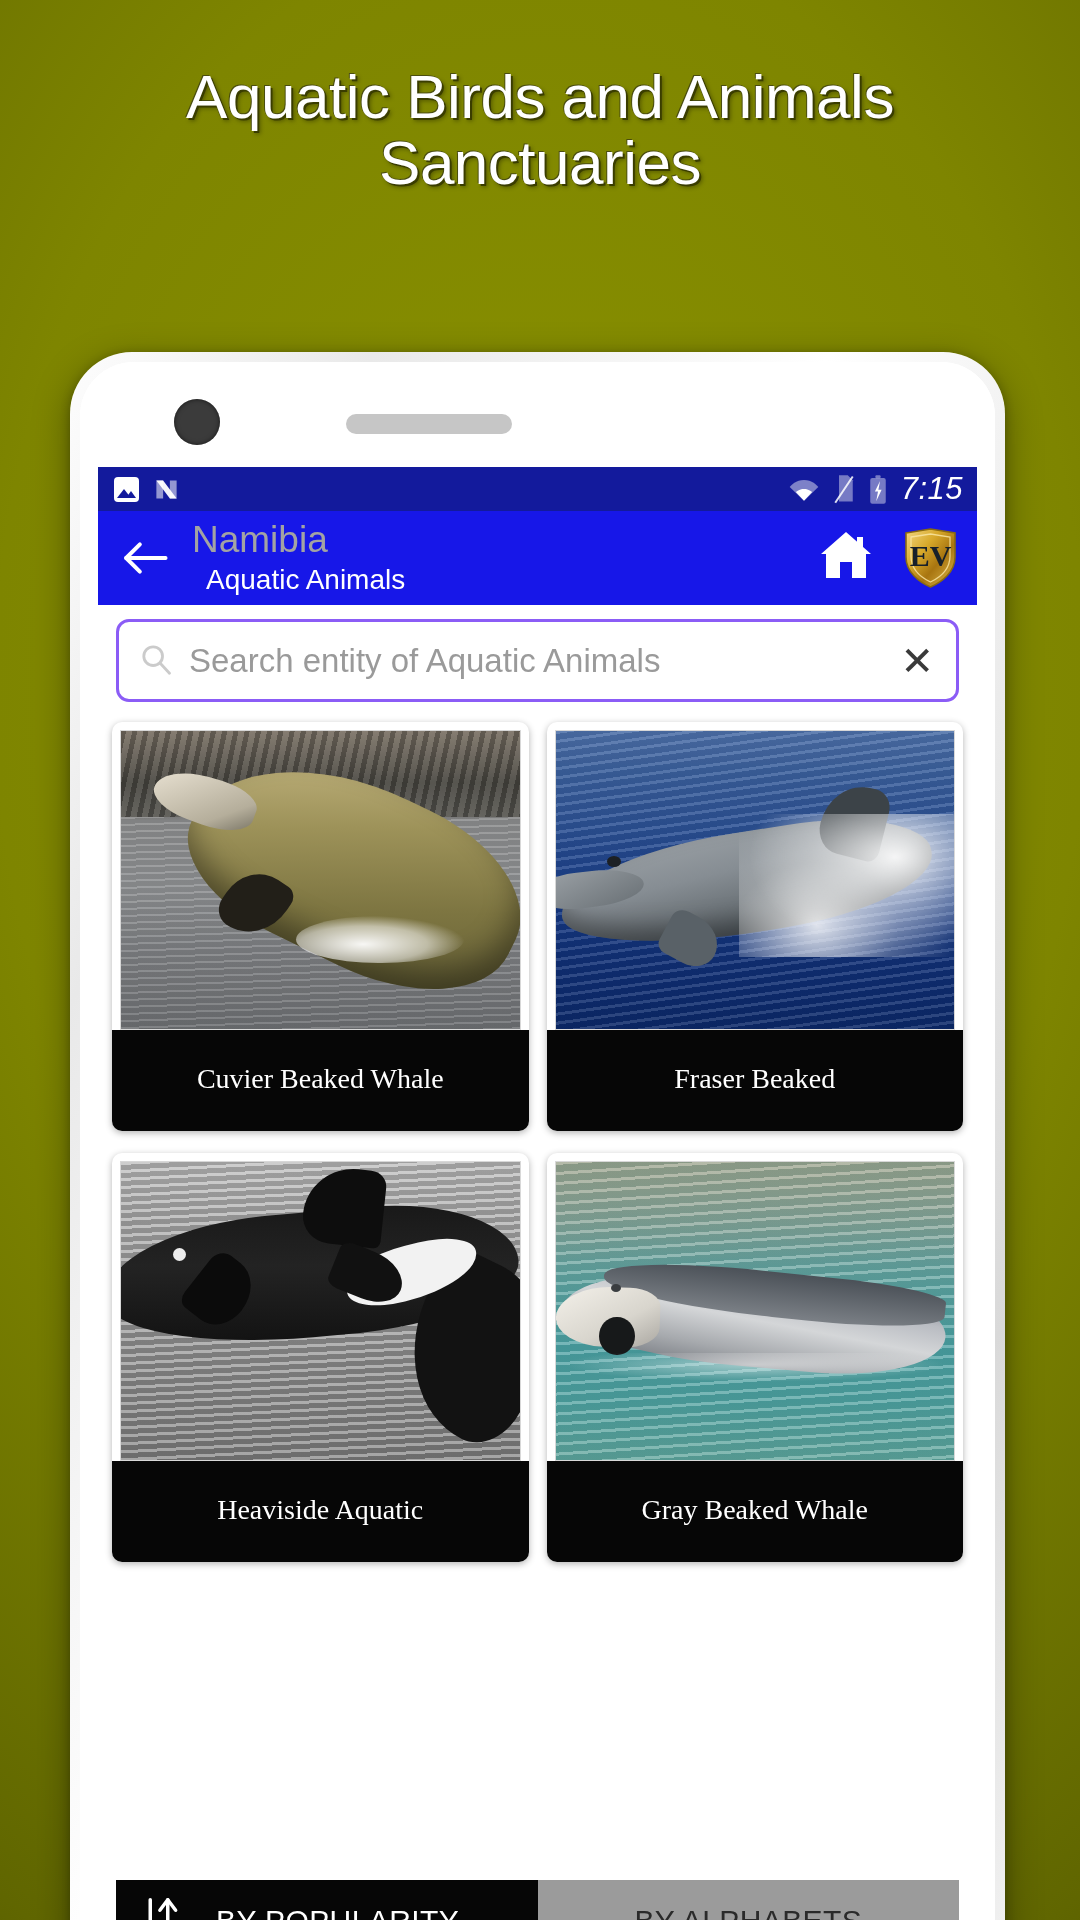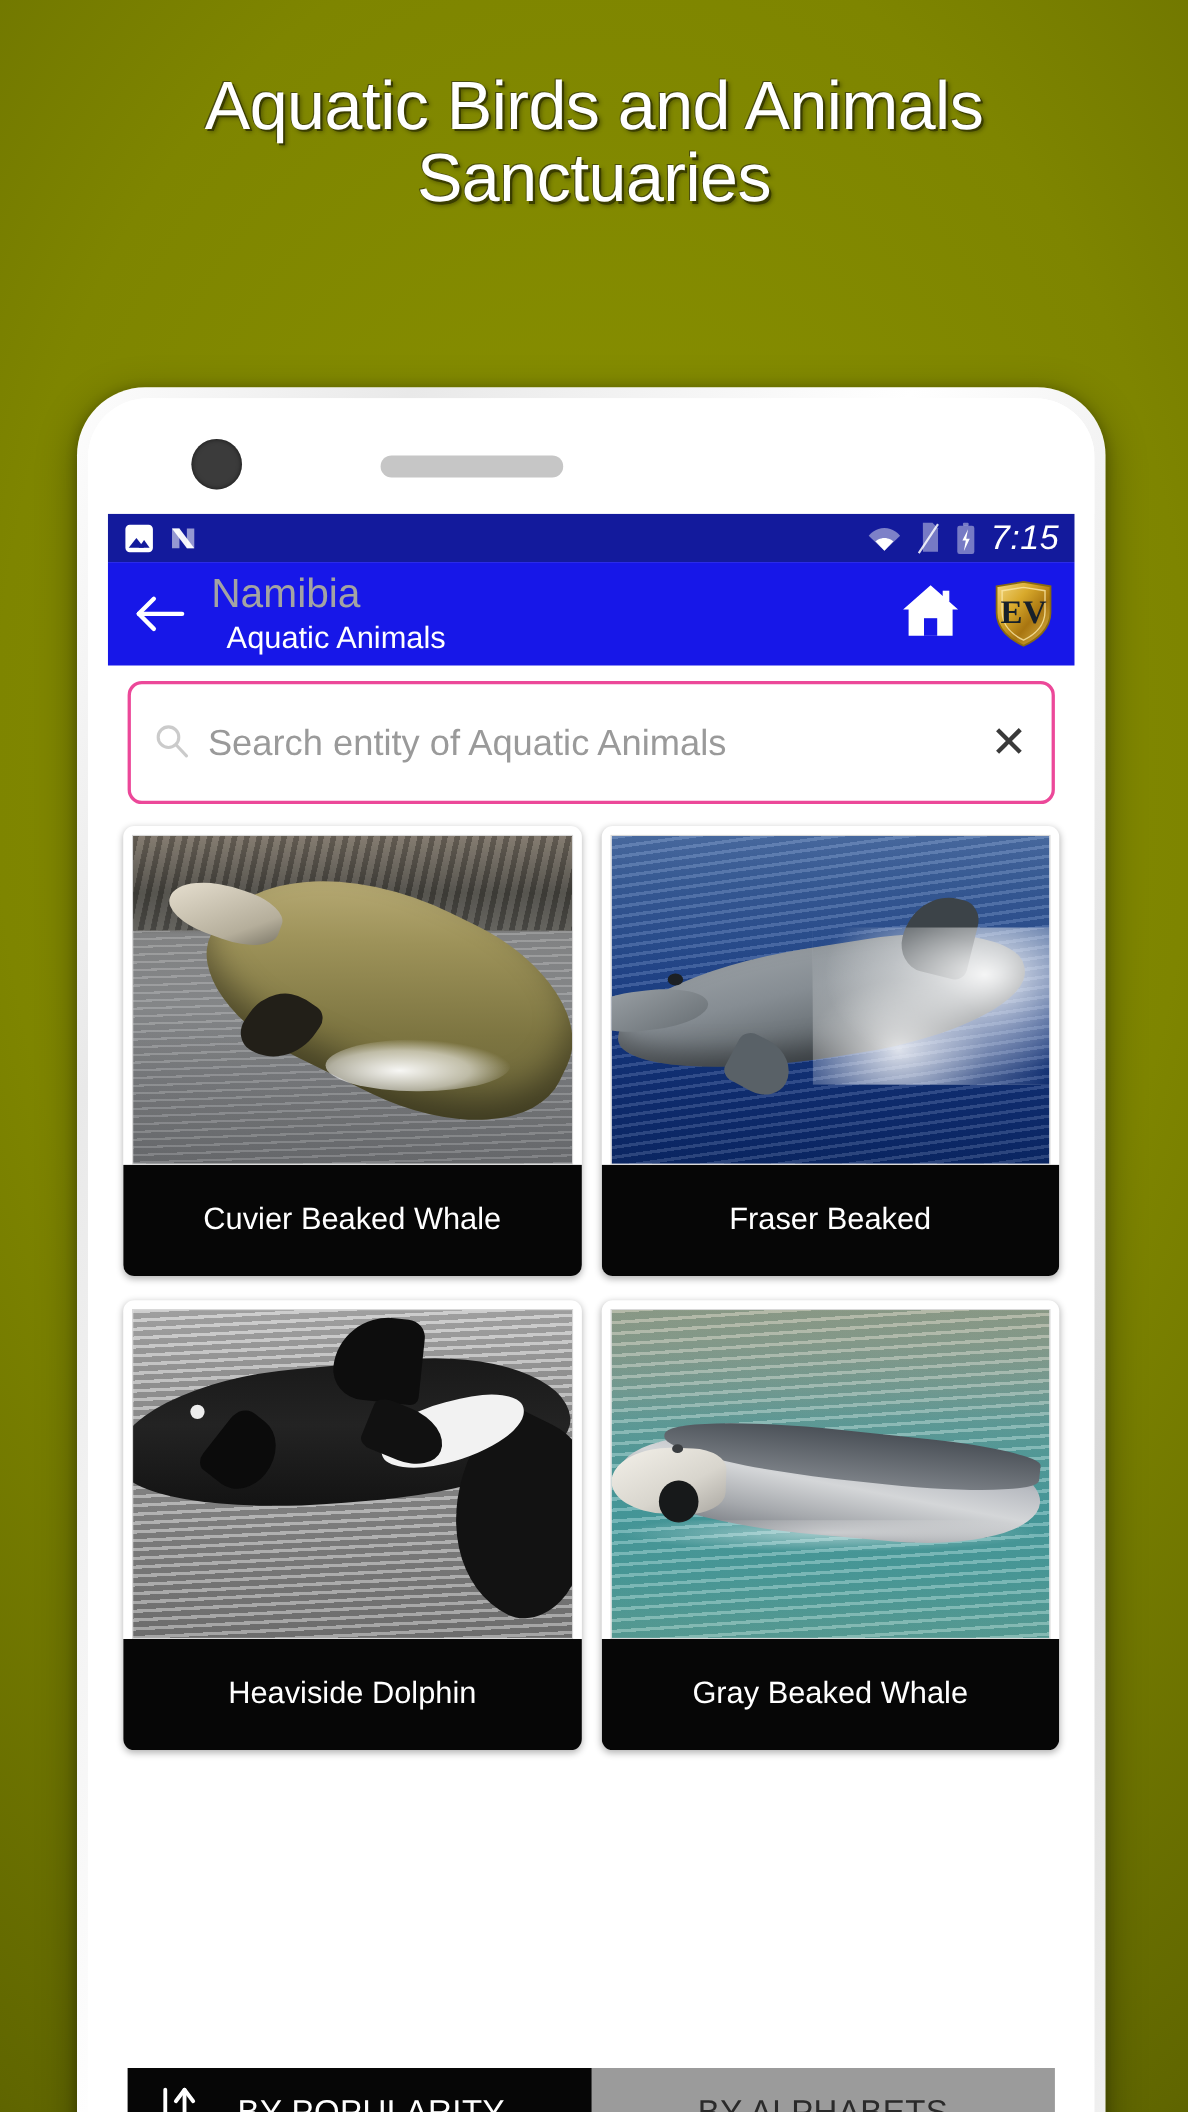--- a/index.html
+++ b/index.html
@@ -176,22 +176,22 @@
     position:relative;
     cursor:pointer;
   }
 
   
   #search-wrap {
     padding:14px 18px 12px 18px;
     background:#ffffff;
   }
   #search-box {
-    height:112px;
-    border:3px solid #ec4899;
+    height:83px;
+    border:3px solid #8b5cf6;
     border-radius:13px;
     display:flex;
     align-items:center;
     padding:0 22px 0 20px;
     background:#ffffff;
   }
   #search-icon { flex:0 0 auto; margin-right:16px; opacity:.45; }
   #search-input {
     flex:1 1 auto;
     border:none; outline:none;
@@ -232,20 +232,21 @@
     position:relative;
     overflow:hidden;
   }
   .card-label {
     background:#060606;
     color:#ffffff;
     text-align:center;
     font-size:28px;
     padding:34px 6px 36px 6px;
     line-height:1.1;
+    font-family:Liberation Serif, serif;
   }
 
   
   .ph { position:absolute; inset:0; }
 
   
   .ph-cuvier {
     background:
       linear-gradient(180deg,#6d6a63 0%,#55534d 10%, #4b4942 18%, #6e6d68 26%,#8c8d8e 30%,#8f9193 52%,#7f8184 72%,#6e7073 100%);
   }
@@ -628,21 +629,21 @@
               <div class="ripple"></div>
               <div class="body"></div>
                 <div class="tailstock"></div>
               <div class="dorsal"></div>
                 <div class="belly"></div>
               <div class="pec"></div>
                 <div class="pec2"></div>
                 <div class="eye"></div>
             </div>
           </div>
-          <div class="card-label">Heaviside Dolphin</div>
+          <div class="card-label">Heaviside Aquatic</div>
         </div>
 
         <div class="card">
           <div class="card-photo">
             <div class="ph ph-gray">
               <div class="patch"></div>
                 <div class="ripple"></div>
               <div class="body"></div>
                 <div class="back"></div>
               <div class="head"></div>

